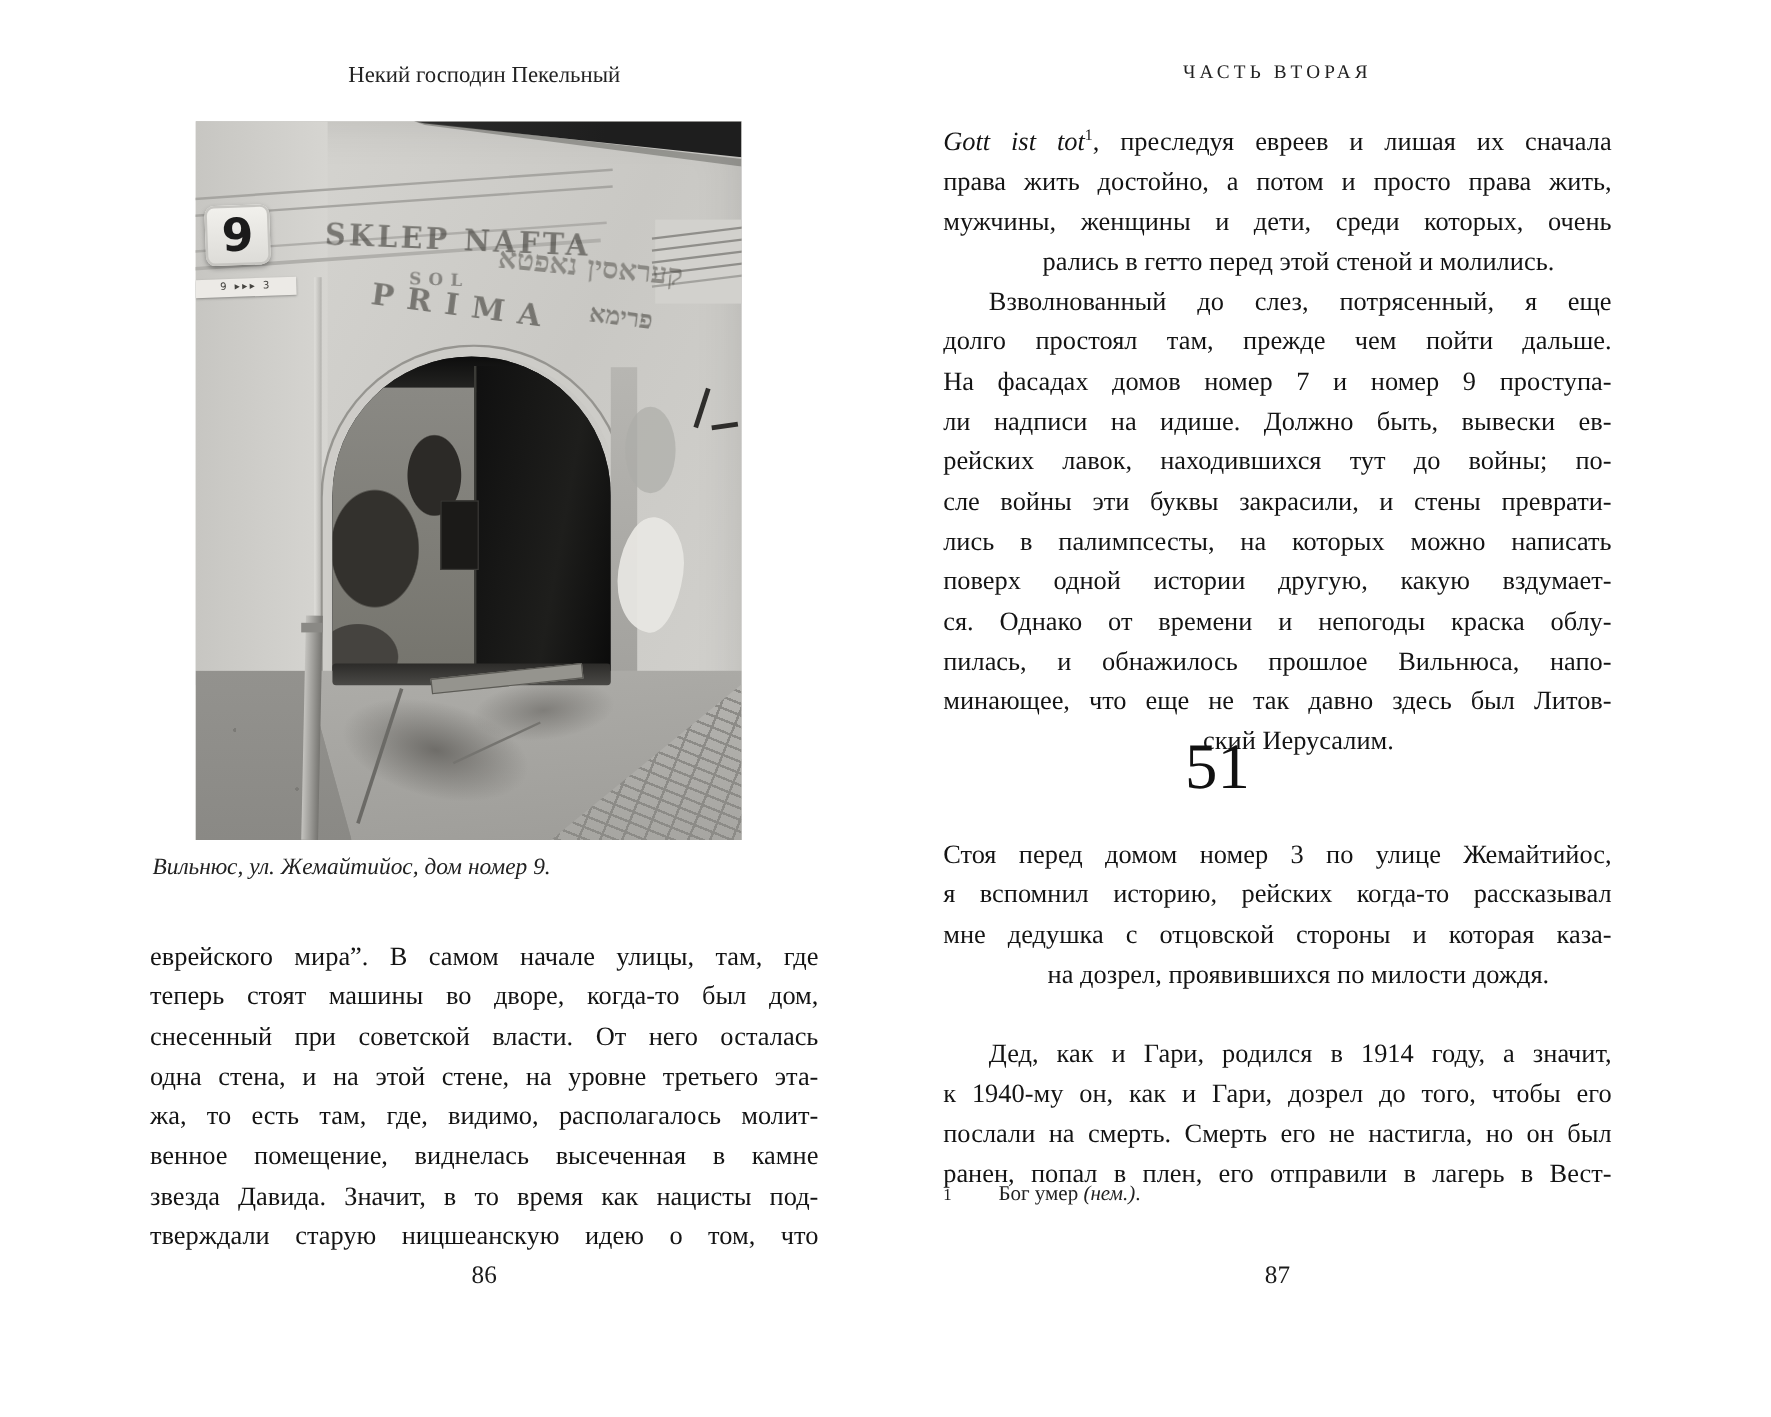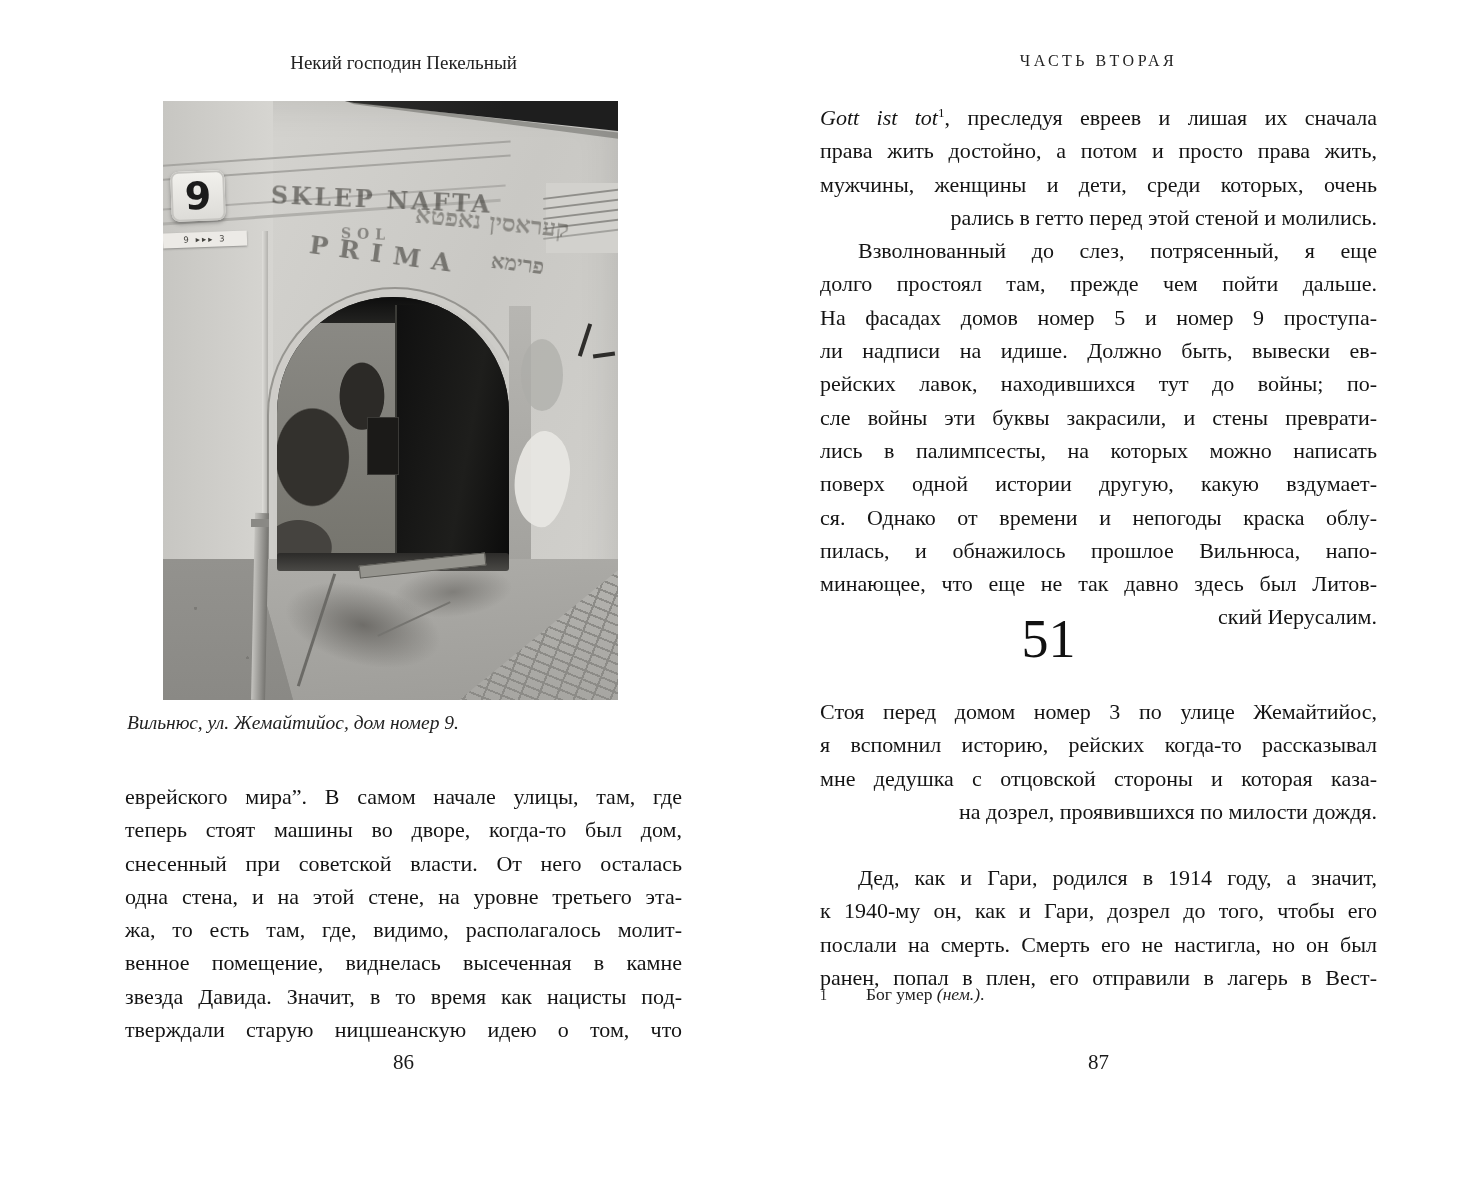--- a/index.html
+++ b/index.html
@@ -2,34 +2,34 @@
 <html><head>
 <meta charset="utf-8">
 <style>
   html,body{margin:0;padding:0;background:#ffffff;}
   #canvas{position:relative;width:1476px;height:1181px;background:#ffffff;overflow:hidden;
           font-family:"Liberation Serif","DejaVu Serif",serif;color:#1a1a1a;padding-left:32px;}
 
   
   .page{position:absolute;top:0;width:557px;height:1181px;}
   #page-left{left:125px;}
-  #page-right{left:820px;}
+  #page-right{left:786px;}
 
   .running-head{position:absolute;top:52px;left:0;width:100%;text-align:center;
                 font-size:19px;color:#222;}
   .running-head.caps{font-size:16px;letter-spacing:3.5px;}
 
   .folio{position:absolute;top:1050px;left:0;width:100%;text-align:center;font-size:21px;
          font-feature-settings:"onum" 1;}
 
   
   .textblock{position:absolute;left:0;width:557px;}
   .line{font-size:22px;line-height:33.3px;height:33.3px;white-space:nowrap;color:#141414;}
   .jl{white-space:normal;text-align:justify;text-align-last:justify;}
-  .ll{white-space:normal;text-align:right;margin-left:35px;}
+  .ll{white-space:normal;text-align:center;margin-left:35px;}
   .ind{text-indent:38px;}
   .line i{font-style:italic;margin-top:44px;}
   .fnref{font-size:60%;vertical-align:super;line-height:0;}
 
   #left-body{top:780px;}
   #right-para1{top:101px;}
   #right-para2{top:695px;}
   #right-para3{top:861px;}
 
   .section-number{position:absolute;top:604px;left:0;width:100%;text-align:center;
@@ -214,21 +214,21 @@
   <div class="page" id="page-right">
     <div class="running-head caps">ЧАСТЬ ВТОРАЯ</div>
 
     <div class="textblock" id="right-para1">
       <div class="line jl"><i>Gott ist tot</i><sup class="fnref">1</sup><span>, преследуя евреев и лишая их сначала</span></div>
       <div class="line jl">права жить достойно, а потом и просто права жить,</div>
       <div class="line jl">мужчины, женщины и дети, среди которых, очень</div>
       <div class="line ll">рались в гетто перед этой стеной и молились.</div>
       <div class="line jl ind">Взволнованный до слез, потрясенный, я еще</div>
       <div class="line jl">долго простоял там, прежде чем пойти дальше.</div>
-      <div class="line jl">На фасадах домов номер 5 и номер 9 проступа-</div>
+      <div class="line jl">На фасадах домов номер 7 и номер 9 проступа-</div>
       <div class="line jl">ли надписи на идише. Должно быть, вывески ев-</div>
       <div class="line jl">рейских лавок, находившихся тут до войны; по-</div>
       <div class="line jl">сле войны эти буквы закрасили, и стены преврати-</div>
       <div class="line jl">лись в палимпсесты, на которых можно написать</div>
       <div class="line jl">поверх одной истории другую, какую вздумает-</div>
       <div class="line jl">ся. Однако от времени и непогоды краска облу-</div>
       <div class="line jl">пилась, и обнажилось прошлое Вильнюса, напо-</div>
       <div class="line jl">минающее, что еще не так давно здесь был Литов-</div>
       <div class="line ll">ский Иерусалим.</div>
     </div>

